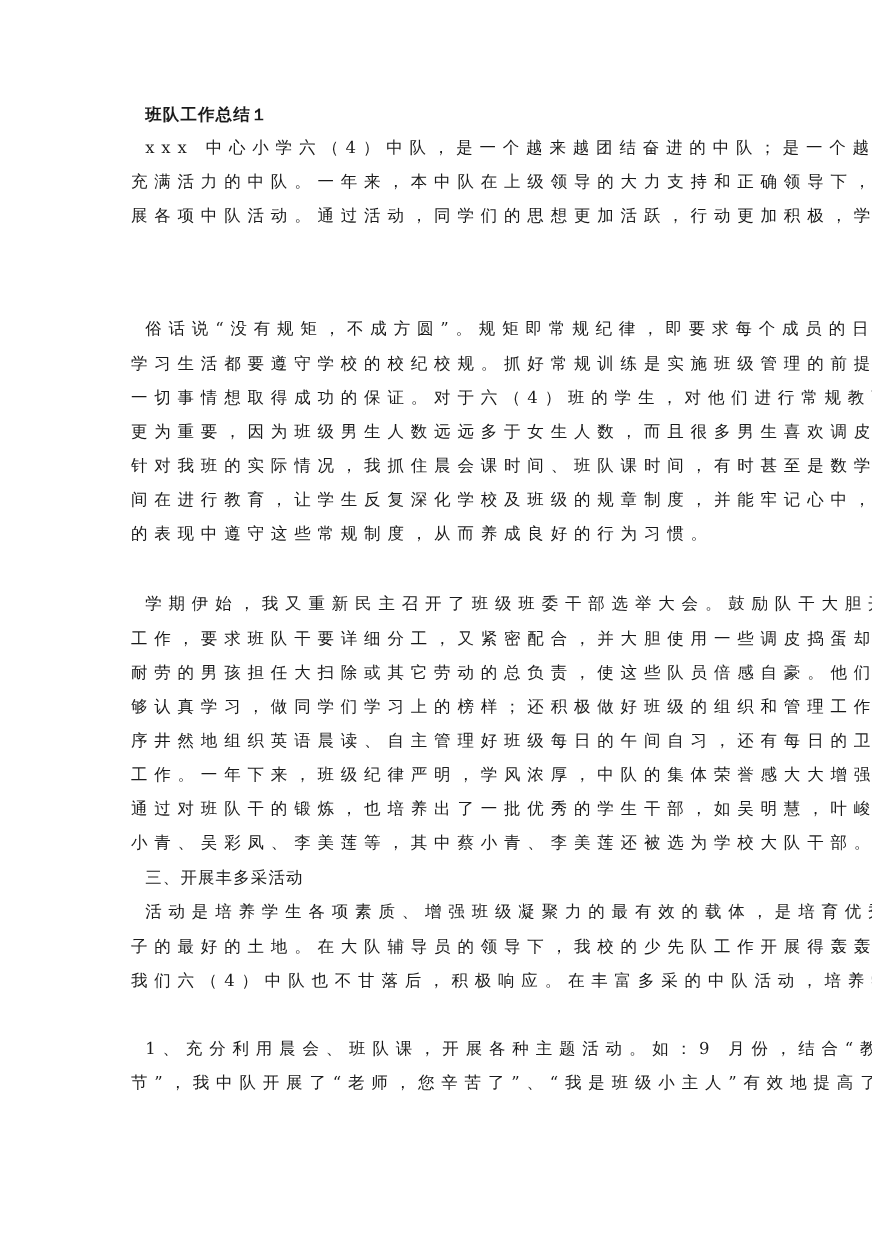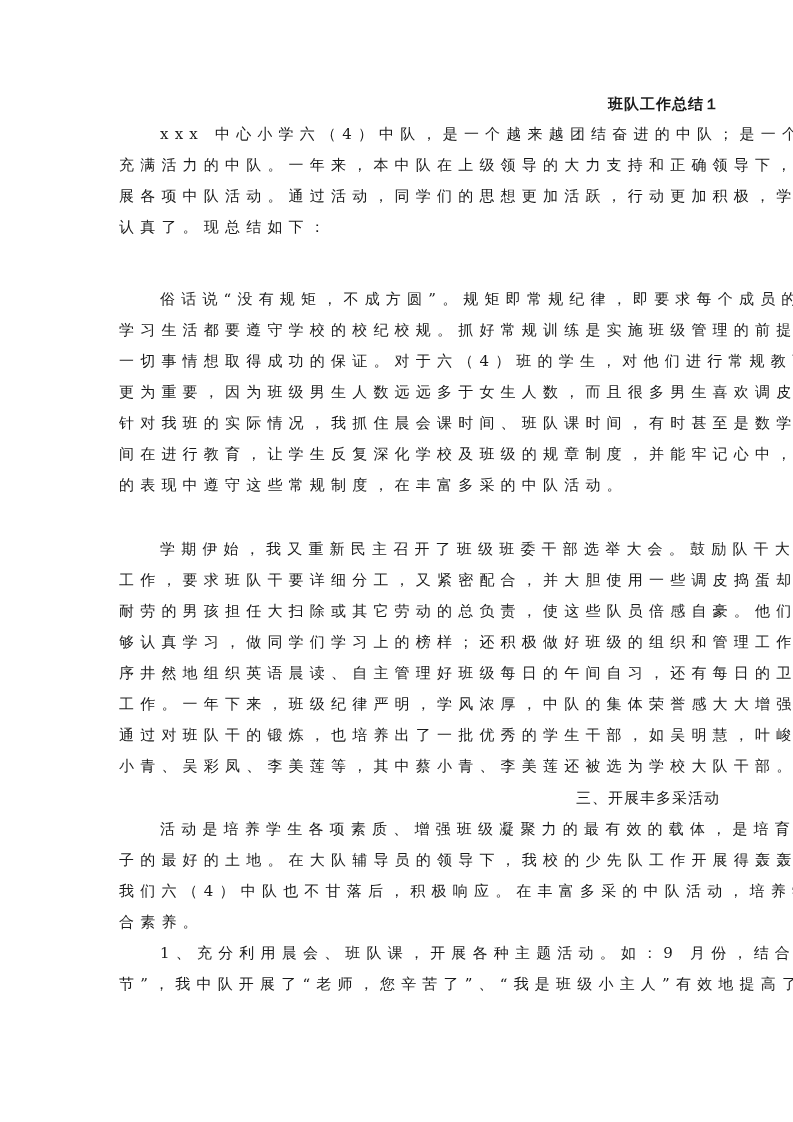--- a/index.html
+++ b/index.html
@@ -1,53 +1,51 @@
 <!DOCTYPE html>
 <html><head>
   <meta charset="utf-8">
   <style>
     html, body { margin: 0; padding: 0; background: #ffffff; }
     body { width: 793px; height: 1122px; position: relative; overflow: hidden;
            font-family: "DejaVu Serif", "Liberation Serif", serif; color: #1a1a1a; }
     .page { position: absolute; left: 0; top: 0; width: 793px; height: 1122px; background: #fff; }
     .line { position: absolute; left: 119px; width: 560px; font-size: 15px; line-height: 20px;
             white-space: nowrap; letter-spacing: 6.2px; }
-    .line.indent { left: 160px; text-align: right; }
+    .line.indent { left: 132px; }
     .title { font-weight: bold; letter-spacing: 1px; font-family: "DejaVu Sans", "Liberation Sans", sans-serif; }
     .heading { letter-spacing: 1px; }
   </style>
 </head>
 <body>
 
 <div class="page">
   <div class="line indent title" style="top:94px">班队工作总结１</div>
 
   <div class="line indent" style="top:124px">xxx 中心小学六（4）中队，是一个越来越团结奋进的中队；是一个越来越</div>
   <div class="line" style="top:155px">充满活力的中队。一年来，本中队在上级领导的大力支持和正确领导下，积极开</div>
   <div class="line" style="top:186px">展各项中队活动。通过活动，同学们的思想更加活跃，行动更加积极，学习也更</div>
-  <div class="line" style="top:217px">认真了。现总结如下：</div>
 
   <div class="line indent" style="top:289px">俗话说“没有规矩，不成方圆”。规矩即常规纪律，即要求每个成员的日常</div>
   <div class="line" style="top:320px">学习生活都要遵守学校的校纪校规。抓好常规训练是实施班级管理的前提，它是</div>
   <div class="line" style="top:351px">一切事情想取得成功的保证。对于六（4）班的学生，对他们进行常规教育显得</div>
   <div class="line" style="top:382px">更为重要，因为班级男生人数远远多于女生人数，而且很多男生喜欢调皮捣蛋。</div>
   <div class="line" style="top:413px">针对我班的实际情况，我抓住晨会课时间、班队课时间，有时甚至是数学课的时</div>
   <div class="line" style="top:444px">间在进行教育，让学生反复深化学校及班级的规章制度，并能牢记心中，在日常</div>
-  <div class="line" style="top:475px">的表现中遵守这些常规制度，在丰富多采的中队活动。</div>
+  <div class="line" style="top:475px">的表现中遵守这些常规制度，从而养成良好的行为习惯。</div>
 
   <div class="line indent" style="top:539px">学期伊始，我又重新民主召开了班级班委干部选举大会。鼓励队干大胆开展</div>
   <div class="line" style="top:570px">工作，要求班队干要详细分工，又紧密配合，并大胆使用一些调皮捣蛋却能吃苦</div>
   <div class="line" style="top:601px">耐劳的男孩担任大扫除或其它劳动的总负责，使这些队员倍感自豪。他们不仅能</div>
   <div class="line" style="top:632px">够认真学习，做同学们学习上的榜样；还积极做好班级的组织和管理工作，如秩</div>
   <div class="line" style="top:663px">序井然地组织英语晨读、自主管理好班级每日的午间自习，还有每日的卫生值日</div>
   <div class="line" style="top:694px">工作。一年下来，班级纪律严明，学风浓厚，中队的集体荣誉感大大增强。另外，</div>
   <div class="line" style="top:725px">通过对班队干的锻炼，也培养出了一批优秀的学生干部，如吴明慧，叶峻秀、蔡</div>
   <div class="line indent heading" style="top:788px">三、开展丰多采活动</div>
 
   <div class="line" style="top:756px">小青、吴彩凤、李美莲等，其中蔡小青、李美莲还被选为学校大队干部。</div>
   <div class="line indent" style="top:819px">活动是培养学生各项素质、增强班级凝聚力的最有效的载体，是培育优秀种</div>
   <div class="line" style="top:850px">子的最好的土地。在大队辅导员的领导下，我校的少先队工作开展得轰轰烈烈，</div>
   <div class="line" style="top:881px">我们六（4）中队也不甘落后，积极响应。在丰富多采的中队活动，培养学生综</div>
-  <div class="line" style="top:912px">合素养。</div>
 
   <div class="line indent" style="top:943px">1、充分利用晨会、班队课，开展各种主题活动。如：9 月份，结合“教师</div>
   <div class="line" style="top:974px">节”，我中队开展了“老师，您辛苦了”、“我是班级小主人”有效地提高了学生</div>
 </div>
 
 </body></html>

